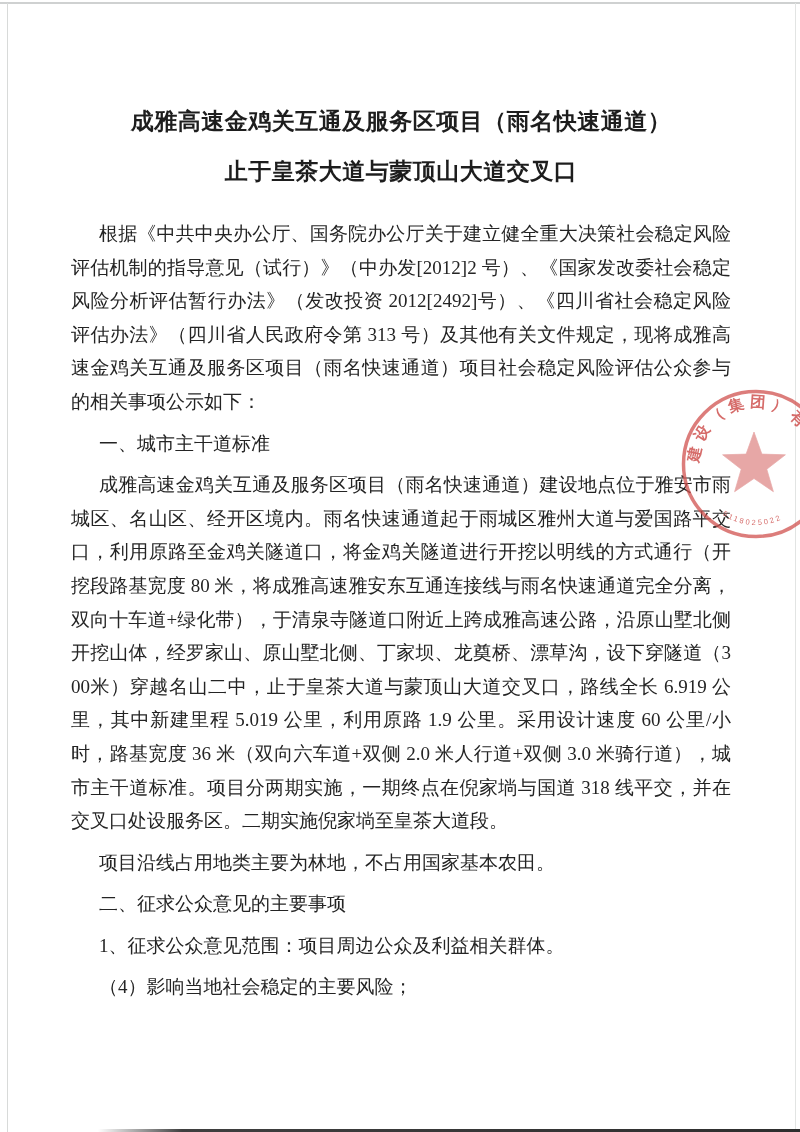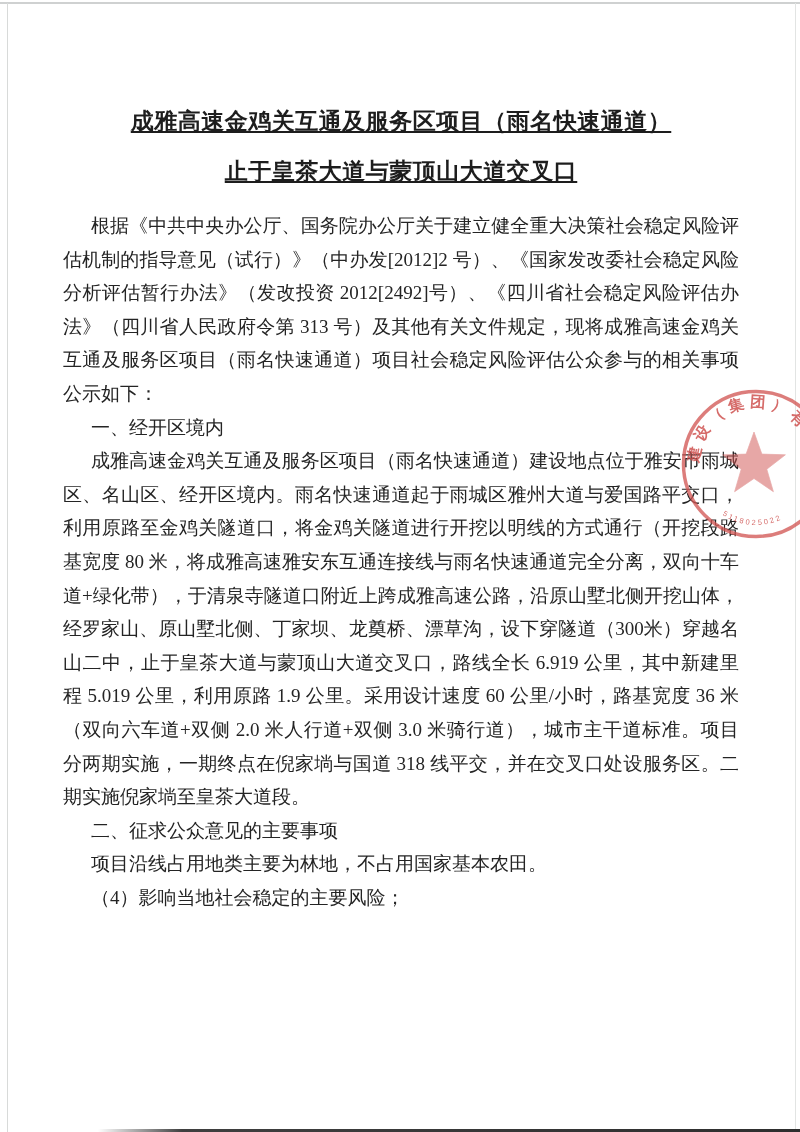--- a/index.html
+++ b/index.html
@@ -43,25 +43,24 @@
     color: #262626;
   }
   .doc-title {
     font-family: "Liberation Sans", sans-serif;
     font-weight: bold;
     font-size: 23px;
     line-height: 50px;
     text-align: center;
     color: #1d1d1d;
     letter-spacing: 0.5px;
-    text-decoration: underline;
   }
   .title-gap { height: 13px; }
   .para {
-    margin: 0;
+    margin: 8px;
     font-size: 19px;
     line-height: 33.6px;
     text-align: justify;
     text-indent: 28px;
     color: #242424;
     word-break: break-all;
   }
   .seal {
     position: absolute;
     left: 676px;
@@ -80,24 +79,25 @@
   <div class="edge-left"></div>
   <div class="edge-right"></div>
   <div class="edge-bottom"></div>
 
   <div class="content">
     <div class="doc-title">成雅高速金鸡关互通及服务区项目（雨名快速通道）</div>
     <div class="doc-title">止于皇茶大道与蒙顶山大道交叉口</div>
     <div class="title-gap"></div>
 
     <p class="para">根据《中共中央办公厅、国务院办公厅关于建立健全重大决策社会稳定风险评估机制的指导意见（试行）》（中办发[2012]2 号）、《国家发改委社会稳定风险分析评估暂行办法》（发改投资 2012[2492]号）、《四川省社会稳定风险评估办法》（四川省人民政府令第 313 号）及其他有关文件规定，现将成雅高速金鸡关互通及服务区项目（雨名快速通道）项目社会稳定风险评估公众参与的相关事项公示如下：</p>
-    <p class="para">一、经开区境内</p>
+    <p class="para">一、城市主干道标准</p>
     <p class="para">成雅高速金鸡关互通及服务区项目（雨名快速通道）建设地点位于雅安市雨城区、名山区、经开区境内。雨名快速通道起于雨城区雅州大道与爱国路平交口，利用原路至金鸡关隧道口，将金鸡关隧道进行开挖以明线的方式通行（开挖段路基宽度 80 米，将成雅高速雅安东互通连接线与雨名快速通道完全分离，双向十车道+绿化带），于清泉寺隧道口附近上跨成雅高速公路，沿原山墅北侧开挖山体，经罗家山、原山墅北侧、丁家坝、龙奠桥、漂草沟，设下穿隧道（300米）穿越名山二中，止于皇茶大道与蒙顶山大道交叉口，路线全长 6.919 公里，其中新建里程 5.019 公里，利用原路 1.9 公里。采用设计速度 60 公里/小时，路基宽度 36 米（双向六车道+双侧 2.0 米人行道+双侧 3.0 米骑行道），城市主干道标准。项目分两期实施，一期终点在倪家埫与国道 318 线平交，并在交叉口处设服务区。二期实施倪家埫至皇茶大道段。</p>
+    <p class="para">项目沿线占用地类主要为林地，不占用国家基本农田。</p>
     <p class="para">二、征求公众意见的主要事项</p>
-    <p class="para">项目沿线占用地类主要为林地，不占用国家基本农田。</p>
+    <p class="para">1、征求公众意见范围：项目周边公众及利益相关群体。</p>
     <p class="para">（4）影响当地社会稳定的主要风险；</p>
   </div>
 
   <svg class="seal" viewBox="0 0 124 172" xmlns="http://www.w3.org/2000/svg">
     <defs>
       <path id="seal-top-arc" d="M 24.9,106.8 A 57,57 0 1 1 136.4,99.9" fill="none"></path>
       <path id="seal-bottom-arc" d="M 45,142 A 61,61 0 0 0 115,142" fill="none"></path>
     </defs>
     <circle cx="80" cy="92" r="72.5" fill="none" stroke="#d0514f" stroke-width="3.5" opacity="0.75"></circle>
     <path d="M78,60 L85.9,82.1 L109.4,82.8 L90.8,97.2 L97.4,119.7 L78,106.5 L58.6,119.7 L65.2,97.2 L46.6,82.8 L70.1,82.1 Z" fill="#d0514f" opacity="0.5" stroke="#cf5351" stroke-width="1" stroke-opacity="0.7"></path>

